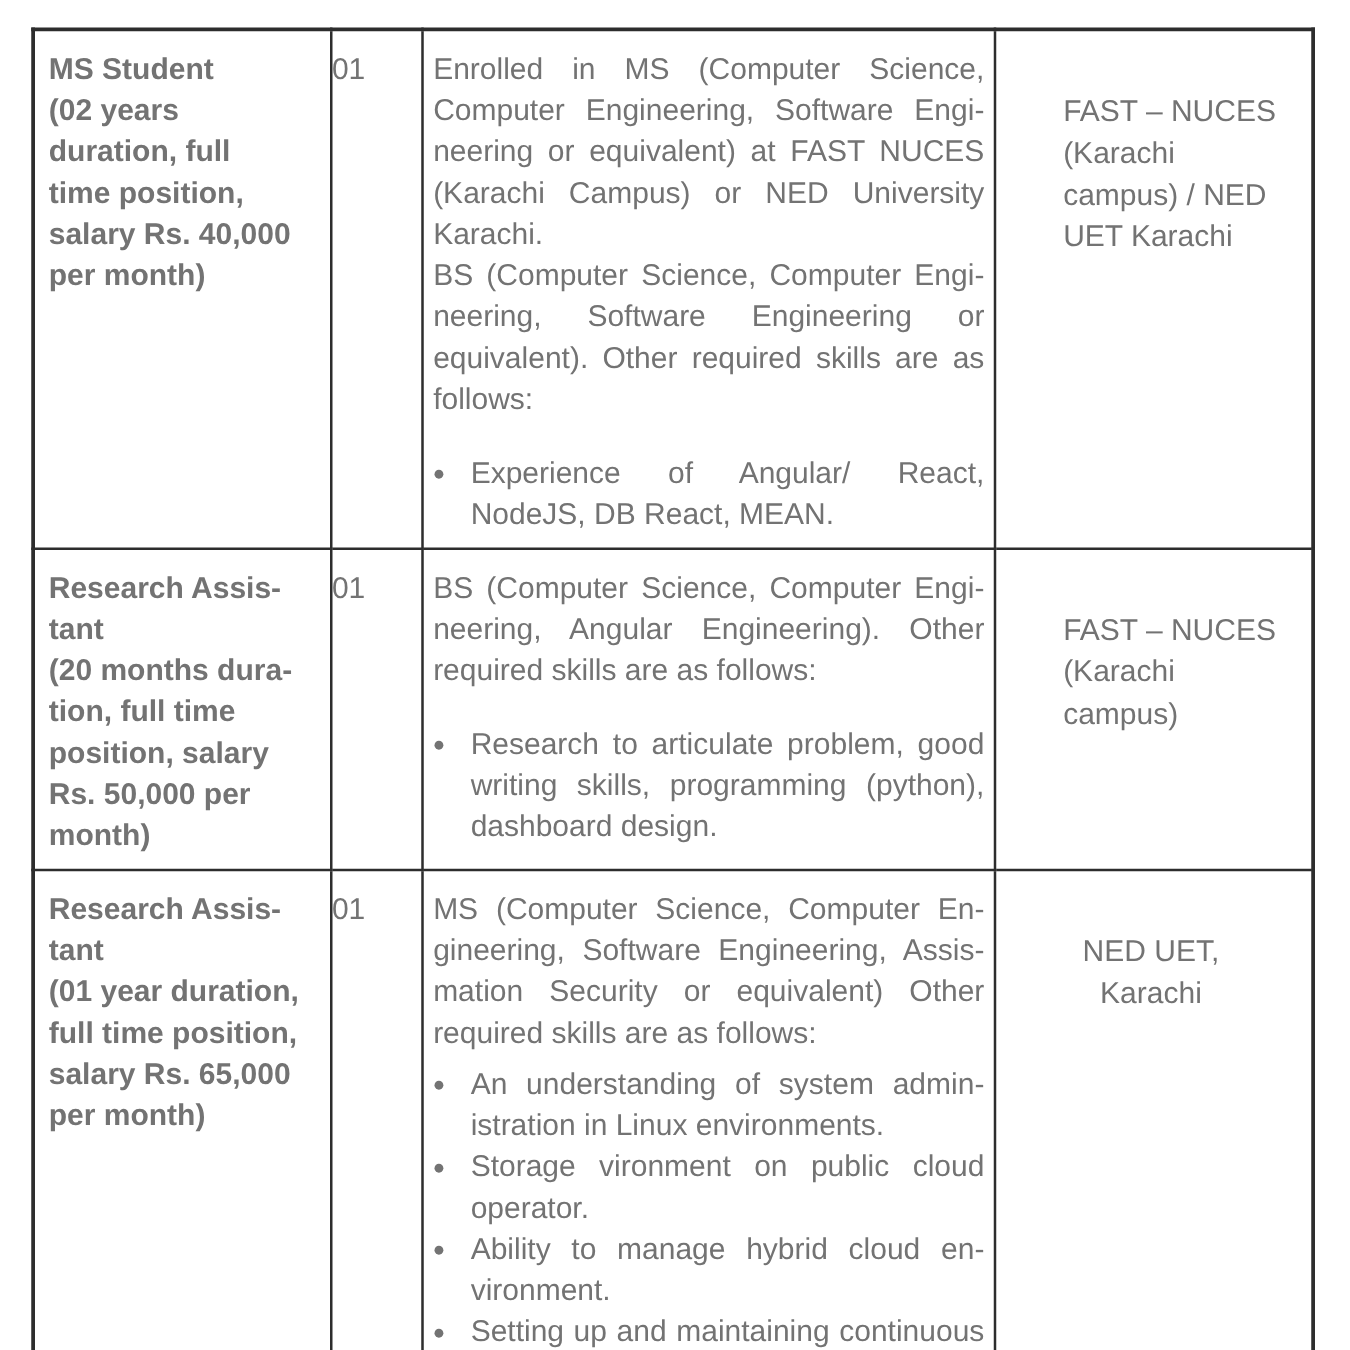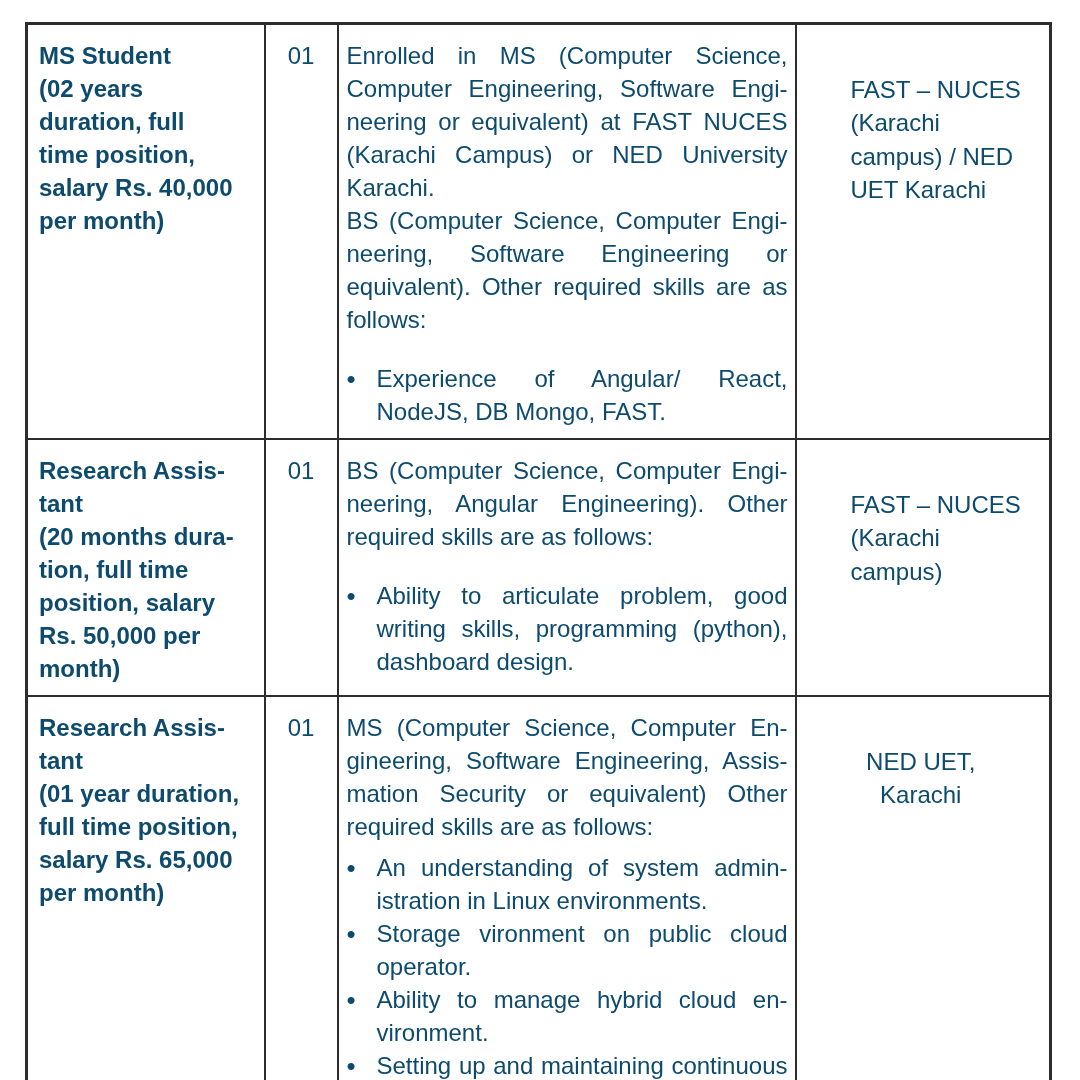--- a/index.html
+++ b/index.html
@@ -9,21 +9,21 @@
     width: 1080px;
     height: 1080px;
     overflow: hidden;
   }
   .page {
     position: relative;
     width: 1080px;
     height: 1080px;
     background: #ffffff;
     font-family: "Liberation Sans", sans-serif;
-    color: #0c4a6e;
+    color: #737373;
   }
   table.positions {
     position: absolute;
     left: 25px;
     top: 22px;
     width: 1027px;
     table-layout: fixed;
     border-collapse: collapse;
     border: 3px solid #2d2d2d;
     border-bottom: 5px solid #242424;
@@ -34,21 +34,21 @@
     border: 2px solid #2d2d2d;
     vertical-align: top;
     padding: 0;
     overflow: hidden;
   }
   
   td.c1 { padding: 14px 24px 10px 11px; }
   .pos-title { font-weight: bold; }
   .pos-details { font-weight: bold; }
   
-  td.c2 { text-align: center; padding-top: 14px; }
+  td.c2 { text-align: left; padding-top: 14px; }
   
   td.c3 { padding: 14px 7px 10px 8px; margin-left: 20px; }
   td.c3 p { margin: 0; text-align: justify; }
   .bullet-list { margin-top: 26px; }
   .bullet-list.tight { margin-top: 8px; }
   .bullet-item { display: flex; }
   .dot { flex: 0 0 30px; width: 30px; }
   .dot::before { content: "\2022"; font-size: 26px; }
   .btext { flex: 1 1 auto; text-align: justify; }
   
@@ -87,21 +87,21 @@
         </td>
         <td class="c2">
           <div>01</div>
         </td>
         <td class="c3">
           <p>Enrolled in MS (Computer Science, Computer Engineering, Software Engi­neering or equivalent) at FAST NUCES (Karachi Campus) or NED University Karachi.</p>
           <p>BS (Computer Science, Computer Engi­neering, Software Engineering or equivalent). Other required skills are as follows:</p>
           <div class="bullet-list">
             <div class="bullet-item">
               <span class="dot"></span>
-              <div class="btext">Experience of Angular/ React, NodeJS, DB Mongo, FAST.</div>
+              <div class="btext">Experience of Angular/ React, NodeJS, DB React, MEAN.</div>
             </div>
           </div>
         </td>
         <td class="c4">
           <span>FAST – NUCES
 (Karachi
 campus) / NED
 UET Karachi</span>
         </td>
       </tr>
@@ -112,21 +112,21 @@
           <div class="pos-details">(20 months dura­tion, full time posi­tion, salary Rs. 50,000 per month)</div>
         </td>
         <td class="c2">
           <div>01</div>
         </td>
         <td class="c3">
           <p>BS (Computer Science, Computer Engi­neering, Angular Engineering). Other required skills are as follows:</p>
           <div class="bullet-list">
             <div class="bullet-item">
               <span class="dot"></span>
-              <div class="btext">Ability to articulate problem, good writing skills, programming (python), dashboard design.</div>
+              <div class="btext">Research to articulate problem, good writing skills, programming (python), dashboard design.</div>
             </div>
           </div>
         </td>
         <td class="c4">
           <span>FAST – NUCES
 (Karachi
 campus)</span>
         </td>
       </tr>
 

